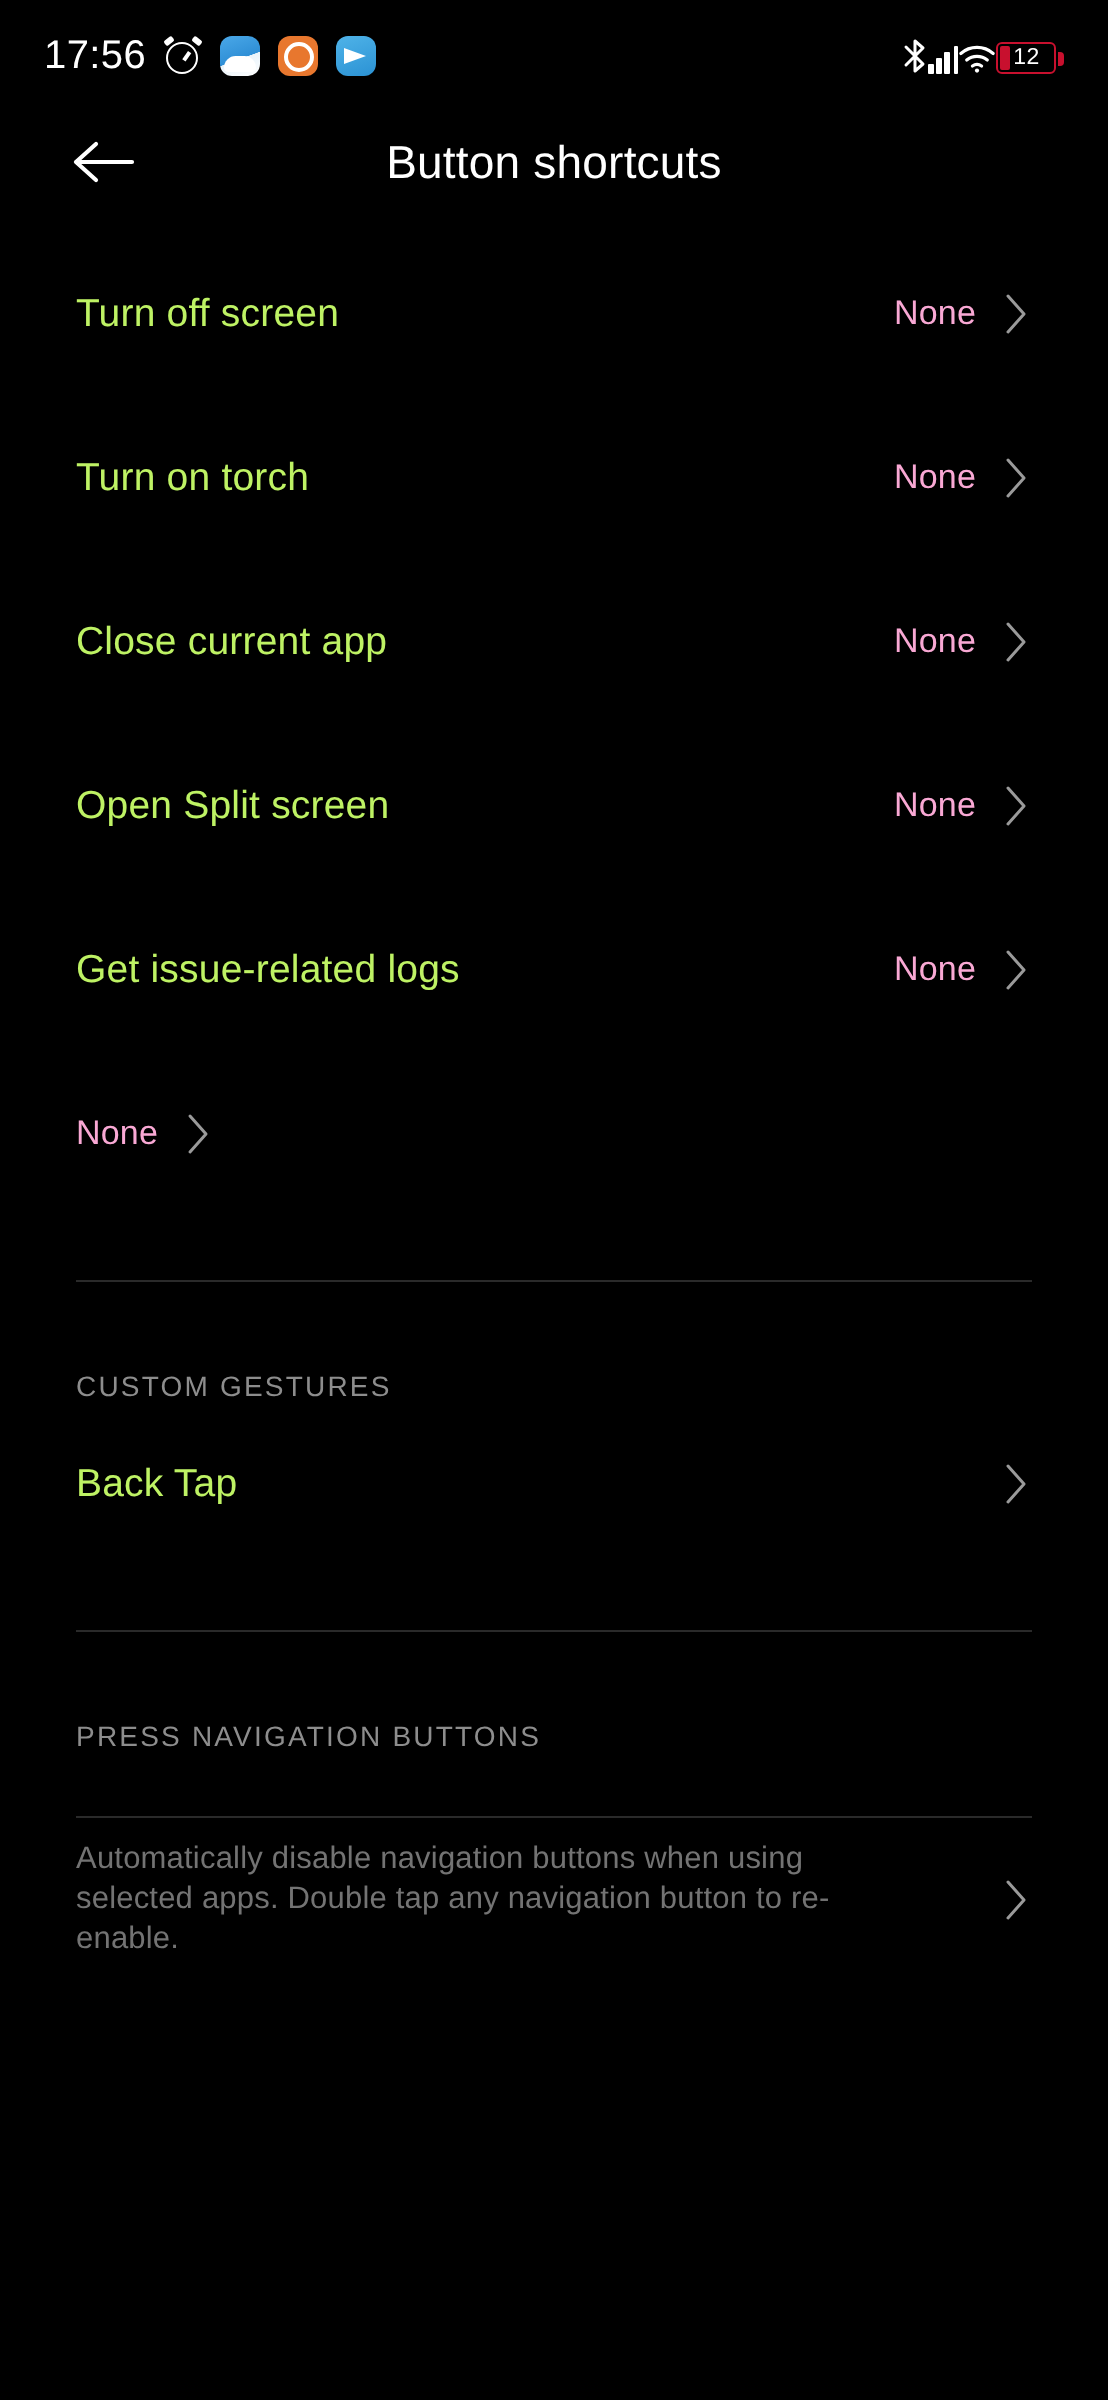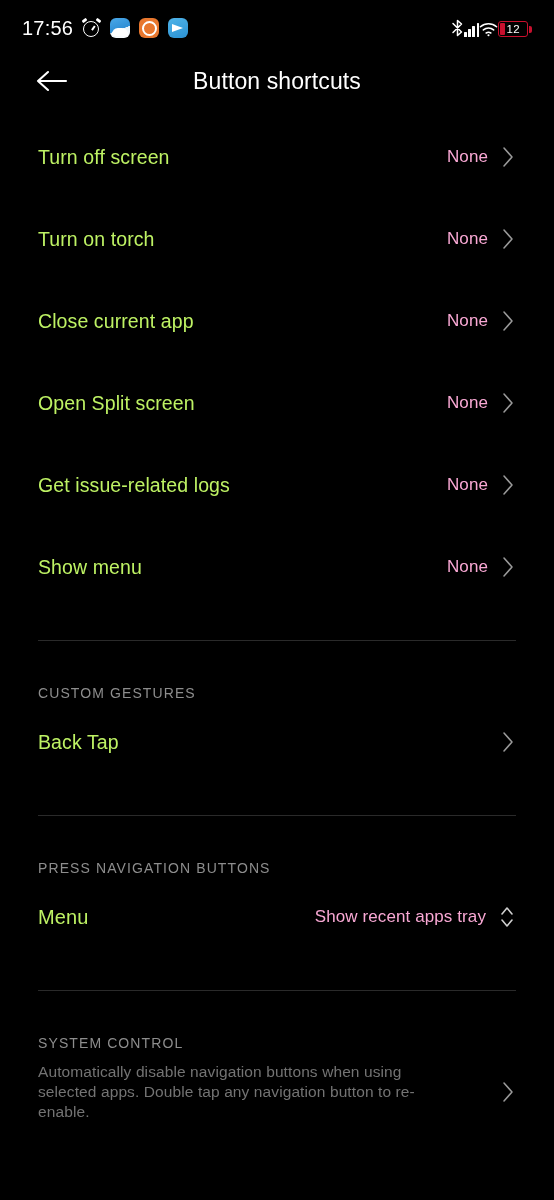--- a/index.html
+++ b/index.html
@@ -220,23 +220,20 @@
       </div>
       <div class="row-right">
         <span class="row-value">None</span>
         <svg class="chev" viewBox="0 0 16 26">
           <path d="M4 4 L12 13 L4 22" fill="none" stroke="#9a9a9a" stroke-width="1.5" stroke-linecap="round" stroke-linejoin="round"></path>
         </svg>
       </div>
     </div>
 
     <div class="row">
-      <div class="row-main">
-        <span class="row-title">Show menu</span>
-      </div>
       <div class="row-right">
         <span class="row-value">None</span>
         <svg class="chev" viewBox="0 0 16 26">
           <path d="M4 4 L12 13 L4 22" fill="none" stroke="#9a9a9a" stroke-width="1.5" stroke-linecap="round" stroke-linejoin="round"></path>
         </svg>
       </div>
     </div>
   </div>
 
   <div class="sec-gap"></div>
@@ -253,39 +250,24 @@
           <path d="M4 4 L12 13 L4 22" fill="none" stroke="#9a9a9a" stroke-width="1.5" stroke-linecap="round" stroke-linejoin="round"></path>
         </svg>
       </div>
     </div>
   </div>
 
   <div class="sec-gap"></div>
   <div class="divider"></div>
 
   <div class="section-head">PRESS NAVIGATION BUTTONS</div>
-  <div class="list">
-    <div class="row">
-      <div class="row-main">
-        <span class="row-title big">Menu</span>
-      </div>
-      <div class="row-right">
-        <span class="row-value">Show recent apps tray</span>
-        <svg class="updown" viewBox="0 0 18 30">
-          <path d="M4 12 L9 6 L14 12" fill="none" stroke="#cfcfcf" stroke-width="1.6" stroke-linecap="round" stroke-linejoin="round"></path>
-          <path d="M4 18 L9 24 L14 18" fill="none" stroke="#cfcfcf" stroke-width="1.6" stroke-linecap="round" stroke-linejoin="round"></path>
-        </svg>
-      </div>
-    </div>
-  </div>
 
   <div class="sec-gap"></div>
   <div class="divider"></div>
 
-  <div class="section-head">SYSTEM CONTROL</div>
   <div class="list">
     <div class="row">
       <div class="row-main">
         <span class="row-sub">Automatically disable navigation buttons when using selected apps. Double tap any navigation button to re-enable.</span>
       </div>
       <div class="row-right">
         <svg class="chev" viewBox="0 0 16 26">
           <path d="M4 4 L12 13 L4 22" fill="none" stroke="#9a9a9a" stroke-width="1.5" stroke-linecap="round" stroke-linejoin="round"></path>
         </svg>
       </div>

